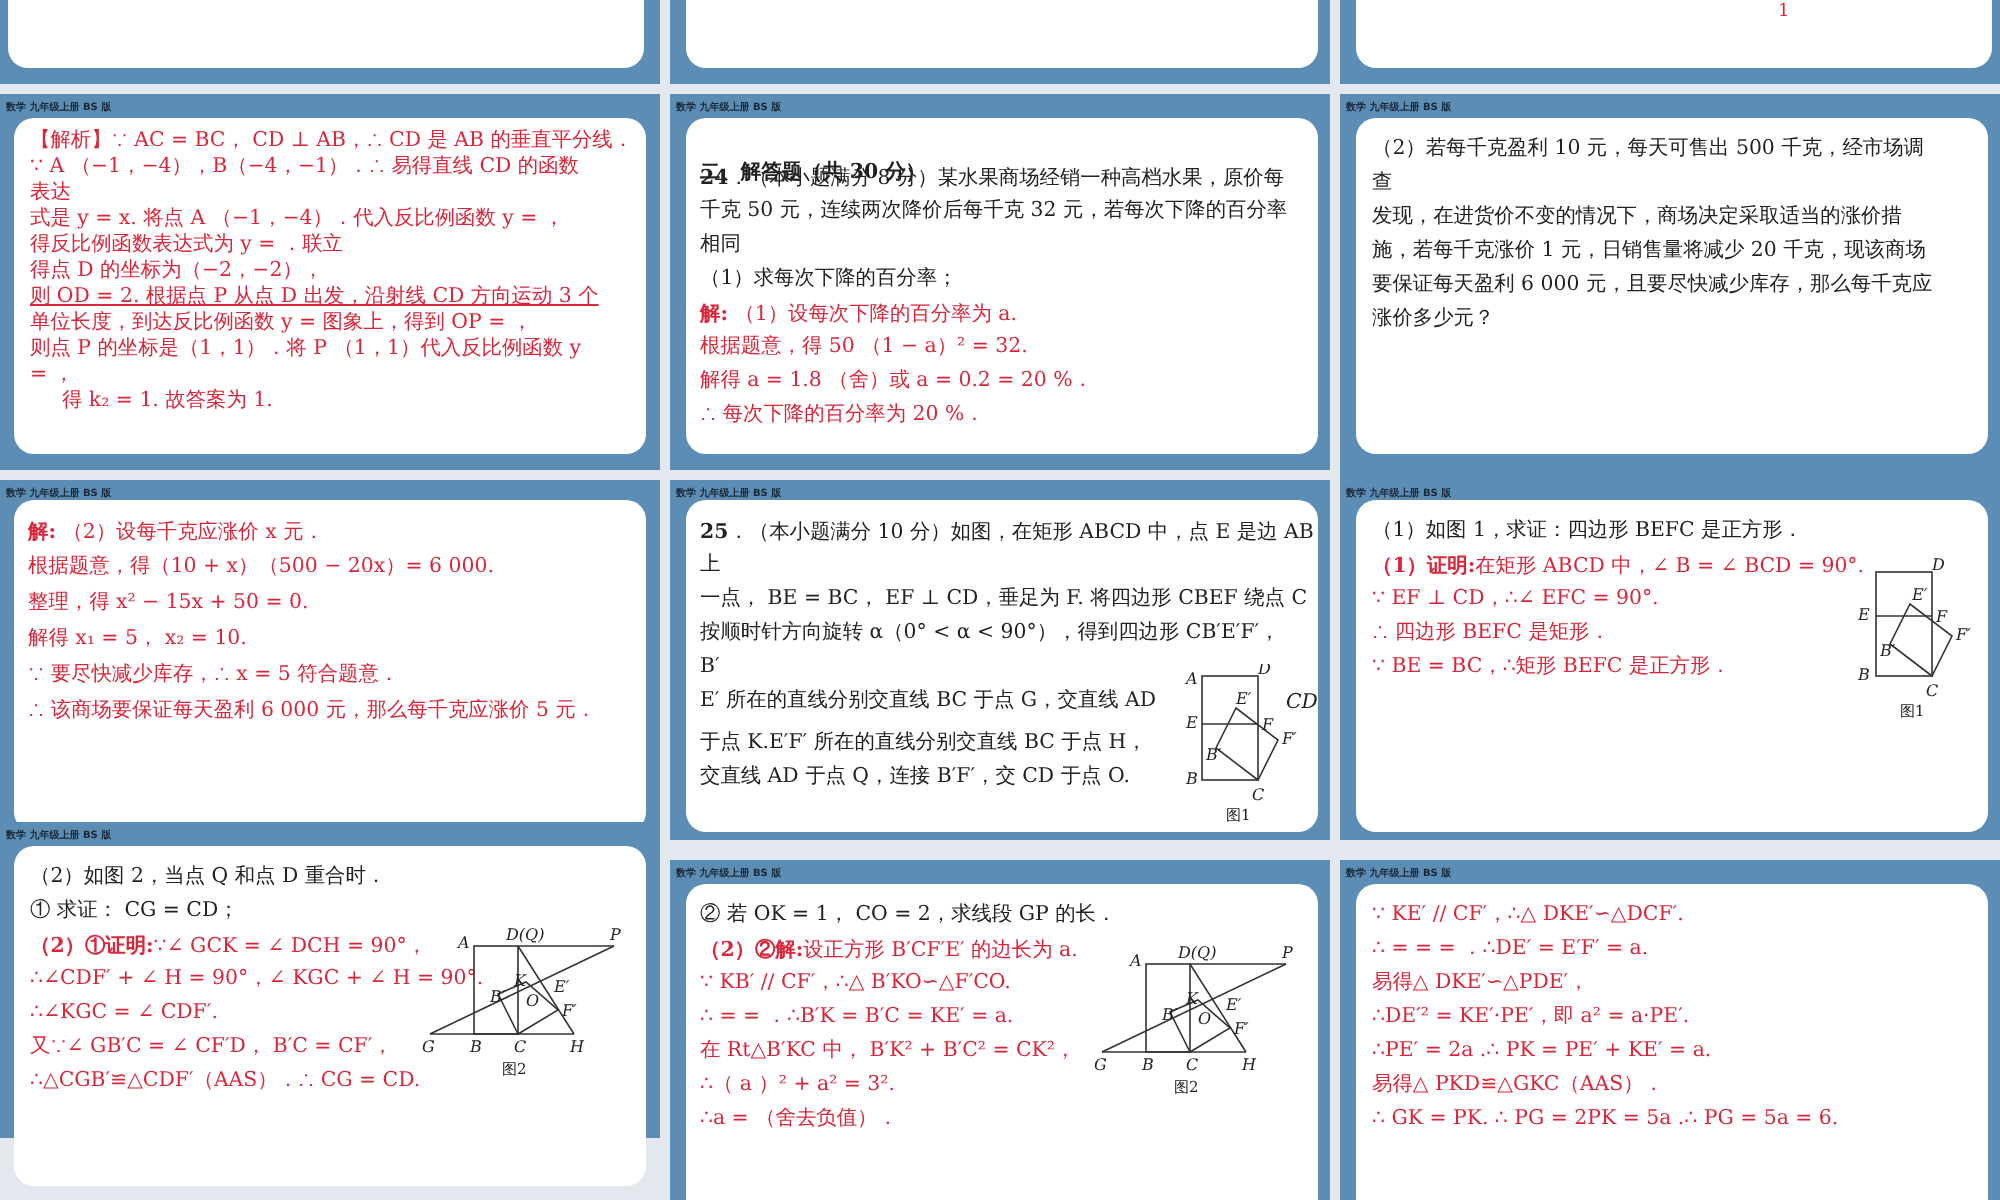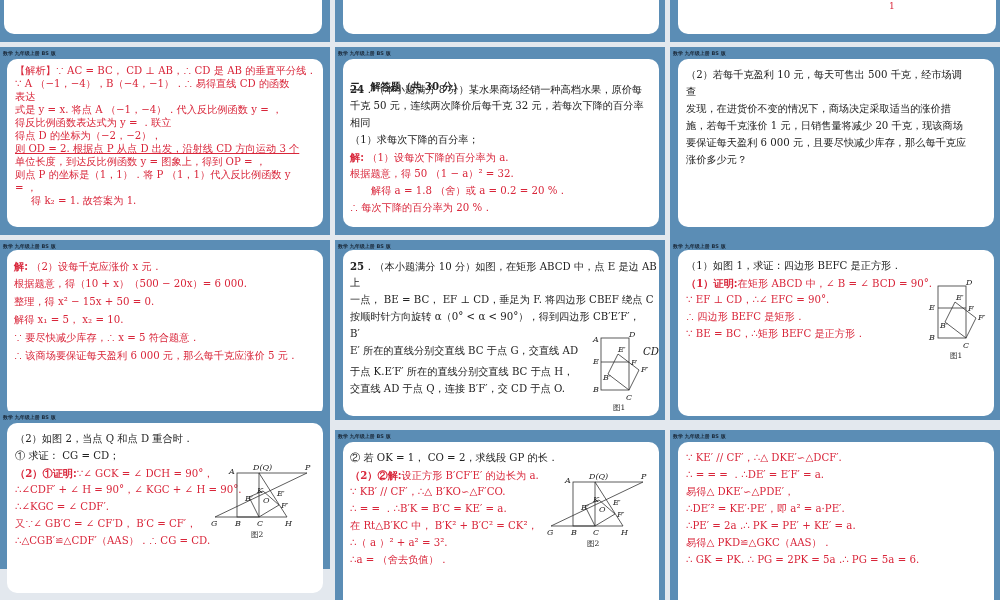--- a/index.html
+++ b/index.html
@@ -56,21 +56,21 @@
   <span class="hdr">数学 九年级上册 BS 版</span>
   <div class="card" style="left:8px;top:12px;width:316px;height:168px;">
     <div style="position:absolute;left:7px;top:7px;">
       <span class="ln blk bold" style="top:0px;margin-top:14px;">二、解答题（共 30 分）</span>
       <span class="ln blk" style="top:17px;"><b>24</b><span>．（本小题满分 8 分）某水果商场经销一种高档水果，原价每</span></span>
       <span class="ln blk" style="top:34px;">千克 50 元，连续两次降价后每千克 32 元，若每次下降的百分率</span>
       <span class="ln blk" style="top:51px;">相同</span>
       <span class="ln blk" style="top:68px;">（1）求每次下降的百分率；</span>
       <span class="ln red" style="top:85px;"><b>解:</b> <span>（1）设每次下降的百分率为 a.</span></span>
       <span class="ln red" style="top:102px;">根据题意，得 50 （1 − a）² = 32.</span>
-      <span class="ln red" style="top:119px;margin-left:21px;">解得 a = 1.8 （舍）或 a = 0.2 = 20 %．</span>
+      <span class="ln red" style="top:119px;">解得 a = 1.8 （舍）或 a = 0.2 = 20 %．</span>
       <span class="ln red" style="top:136px;">∴ 每次下降的百分率为 20 %．</span>
     </div>
   </div>
 </div>
 
 <div class="slide" style="left:670px;top:47px;width:330px;height:244px;">
   <span class="hdr">数学 九年级上册 BS 版</span>
   <div class="card" style="left:8px;top:12px;width:316px;height:168px;">
     <div style="position:absolute;left:8px;top:10px;">
       <span class="ln blk" style="top:0px;">（2）若每千克盈利 10 元，每天可售出 500 千克，经市场调</span>

